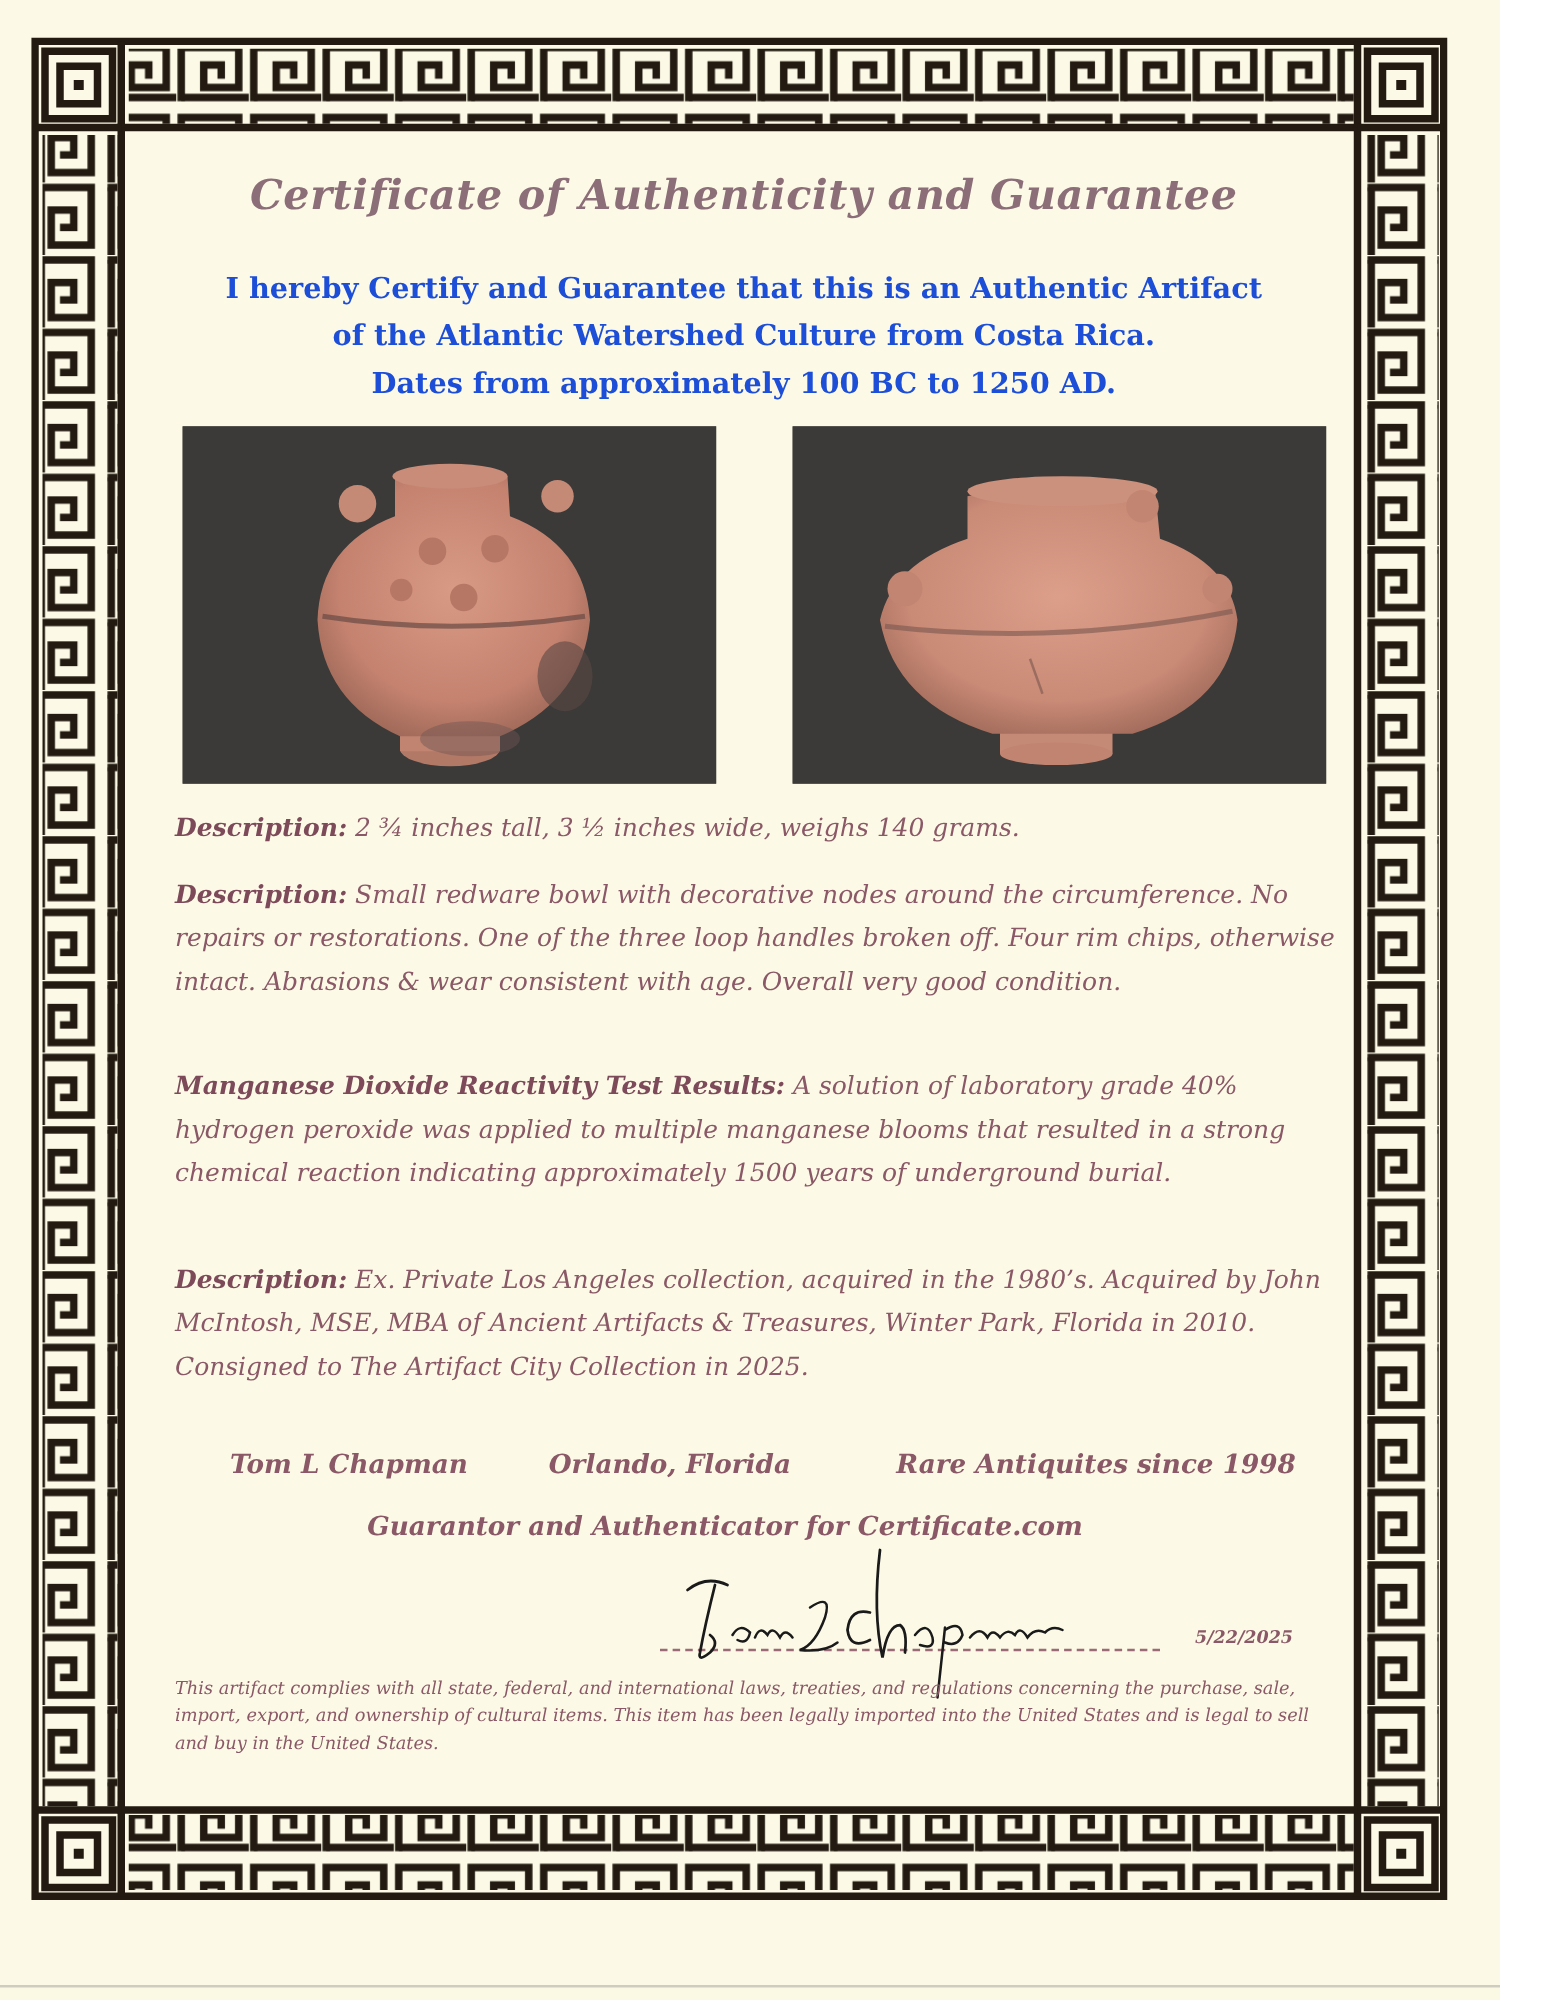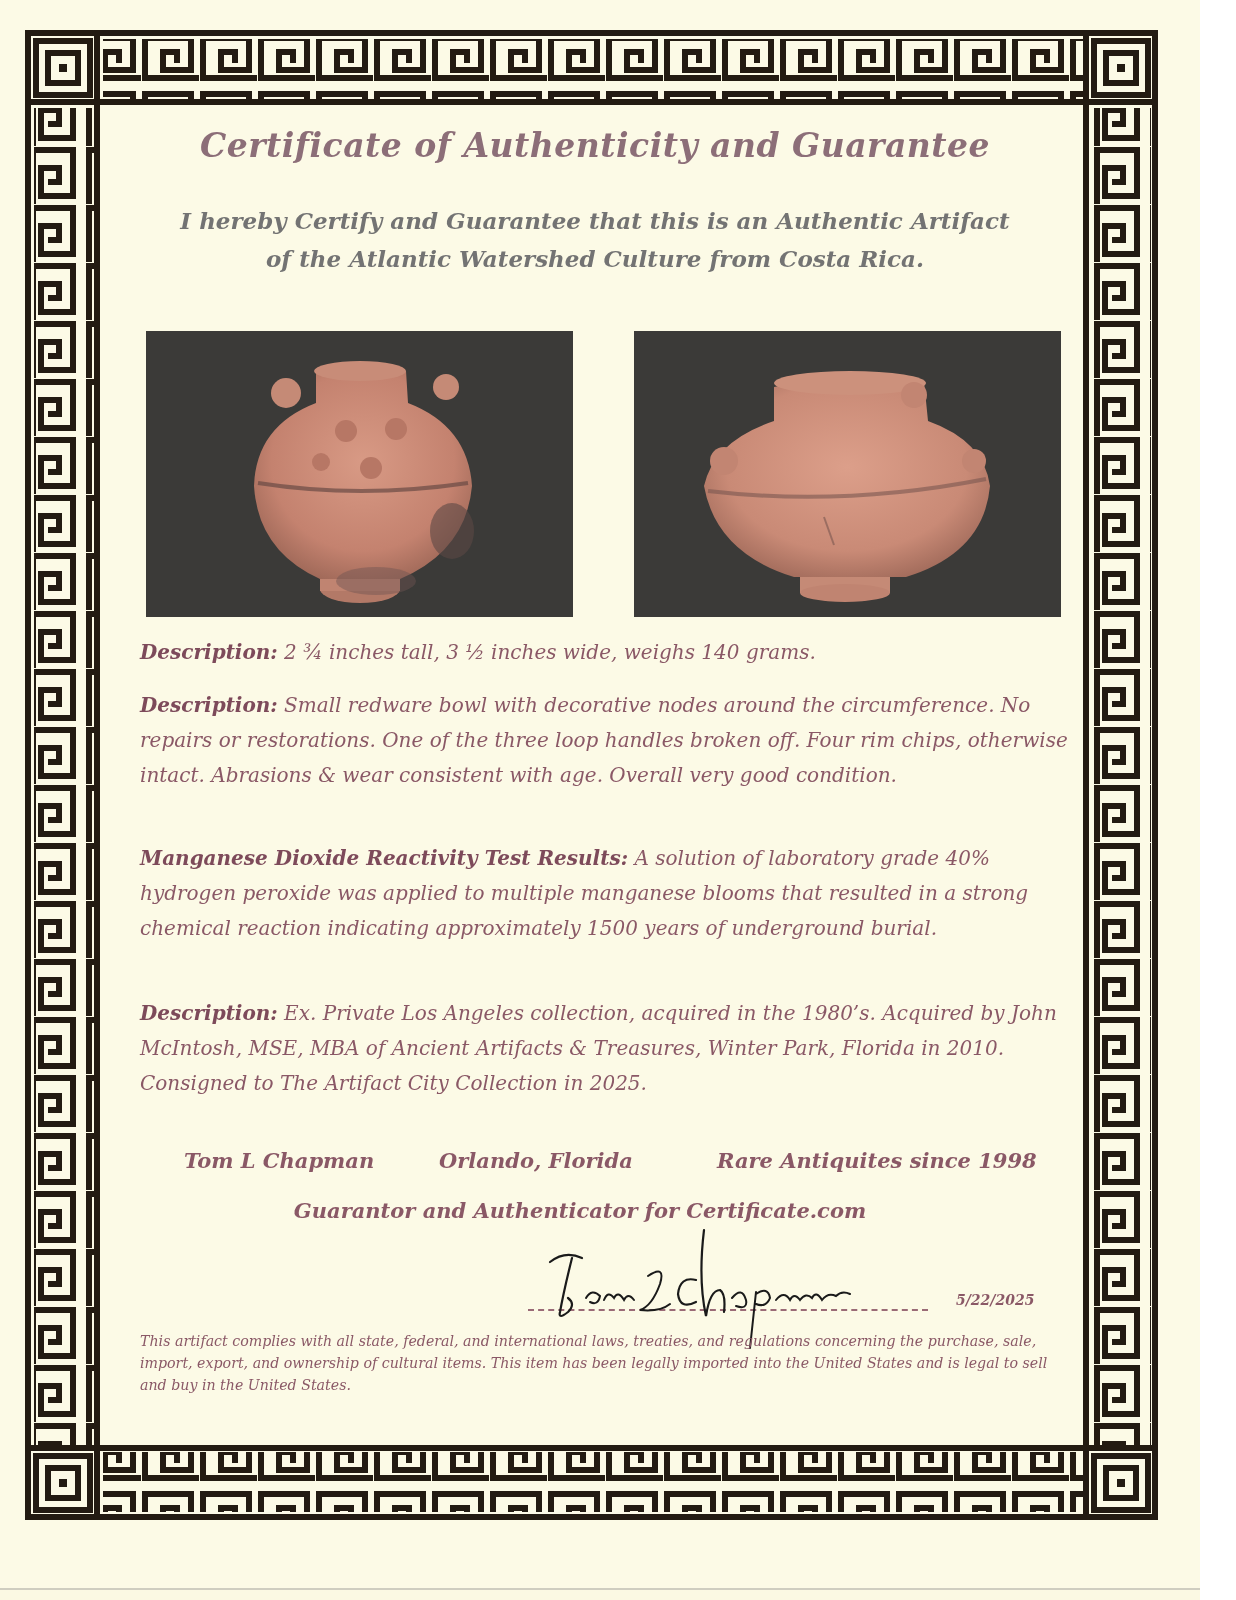--- a/index.html
+++ b/index.html
@@ -8,31 +8,31 @@
     background: #fbf9e3;
     font-family: "DejaVu Serif", serif;
   }
   .paper-edge { position: absolute; left: 0; top: 0; width: 1200px; height: 1588px;
     background: #fcfae6; border-right: 1px solid #e6e4d4; border-bottom: 2px solid #cfcdc0; }
   .outside-strip { position: absolute; left: 1200px; top: 0; width: 36px; height: 1600px; background: #ffffff; }
 
   .frame { position: absolute; left: 25px; top: 30px; width: 1133px; height: 1490px; }
   .frame svg { position: absolute; left: 0; top: 0; }
 
-  .content { position: absolute; left: 100px; top: 90px; width: 990px; height: 1345px; }
+  .content { position: absolute; left: 100px; top: 100px; width: 990px; height: 1345px; }
 
   .title {
     position: absolute; left: 0; top: 36px; width: 990px; text-align: center;
     font-family: "DejaVu Serif", serif; font-style: italic; font-weight: bold;
     font-size: 33px; color: #8c6e78; letter-spacing: 0.5px;
   }
   .intro {
     position: absolute; left: 0; top: 112px; width: 990px; text-align: center;
-    font-family: "DejaVu Serif", serif; font-style: italic; font-weight: bold;
-    font-size: 23px; line-height: 38px; color: #737373;
+    font-family: "DejaVu Serif", serif; font-weight: bold;
+    font-size: 23px; line-height: 38px; color: #1d4ed8;
   }
   .photo {
     position: absolute; top: 241px; width: 427px; height: 286px;
     background: #3a3937; overflow: hidden;
   }
   .photo.left { left: 46px; }
   .photo.right { left: 534px; }
   .photo svg { position: absolute; left: 0; top: 0; }
 
   .section {
@@ -119,20 +119,21 @@
     <use href="#cornerSq" x="1061" y="1418"></use>
   </svg>
 </div>
 
 <div class="content">
   <div class="title">Certificate of Authenticity and Guarantee</div>
 
   <div class="intro">
     <div>I hereby Certify and Guarantee that this is an Authentic Artifact</div>
     <div>of the Atlantic Watershed Culture from Costa Rica.</div>
+    <div>Dates from approximately 100 BC to 1250 AD.</div>
   </div>
 
   <div class="photo left" title="Redware bowl with decorative nodes, front view">
     <svg width="427" height="286" viewBox="0 0 427 286" xmlns="http://www.w3.org/2000/svg">
       <defs>
         <radialGradient id="pot1" cx="50%" cy="45%" r="60%">
           <stop offset="0%" stop-color="#d89a85"></stop>
           <stop offset="70%" stop-color="#c4826f"></stop>
           <stop offset="100%" stop-color="#9d6757"></stop>
         </radialGradient>

